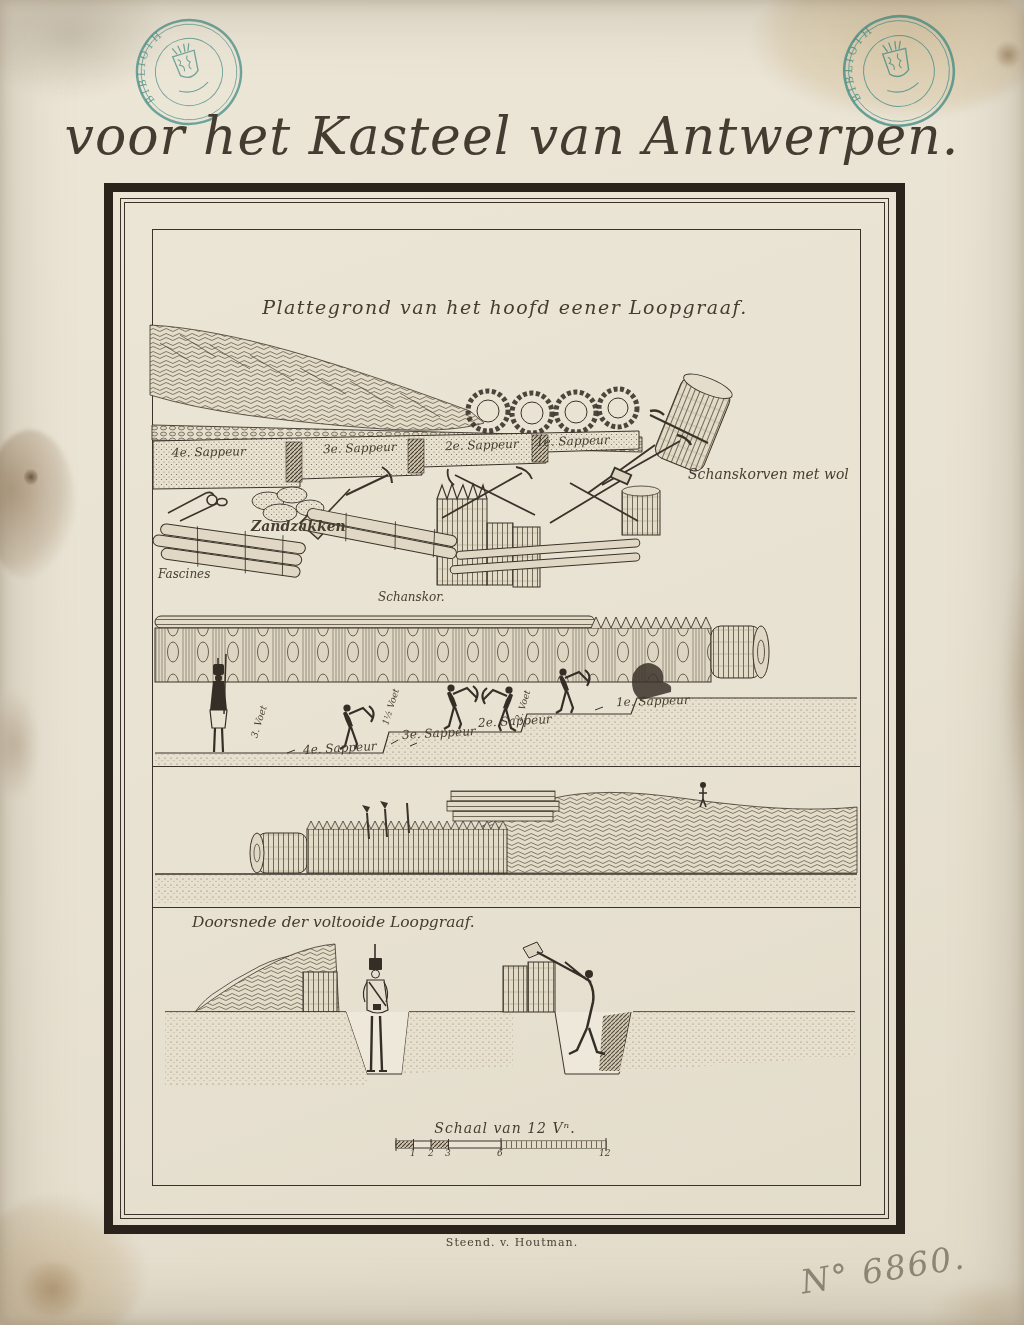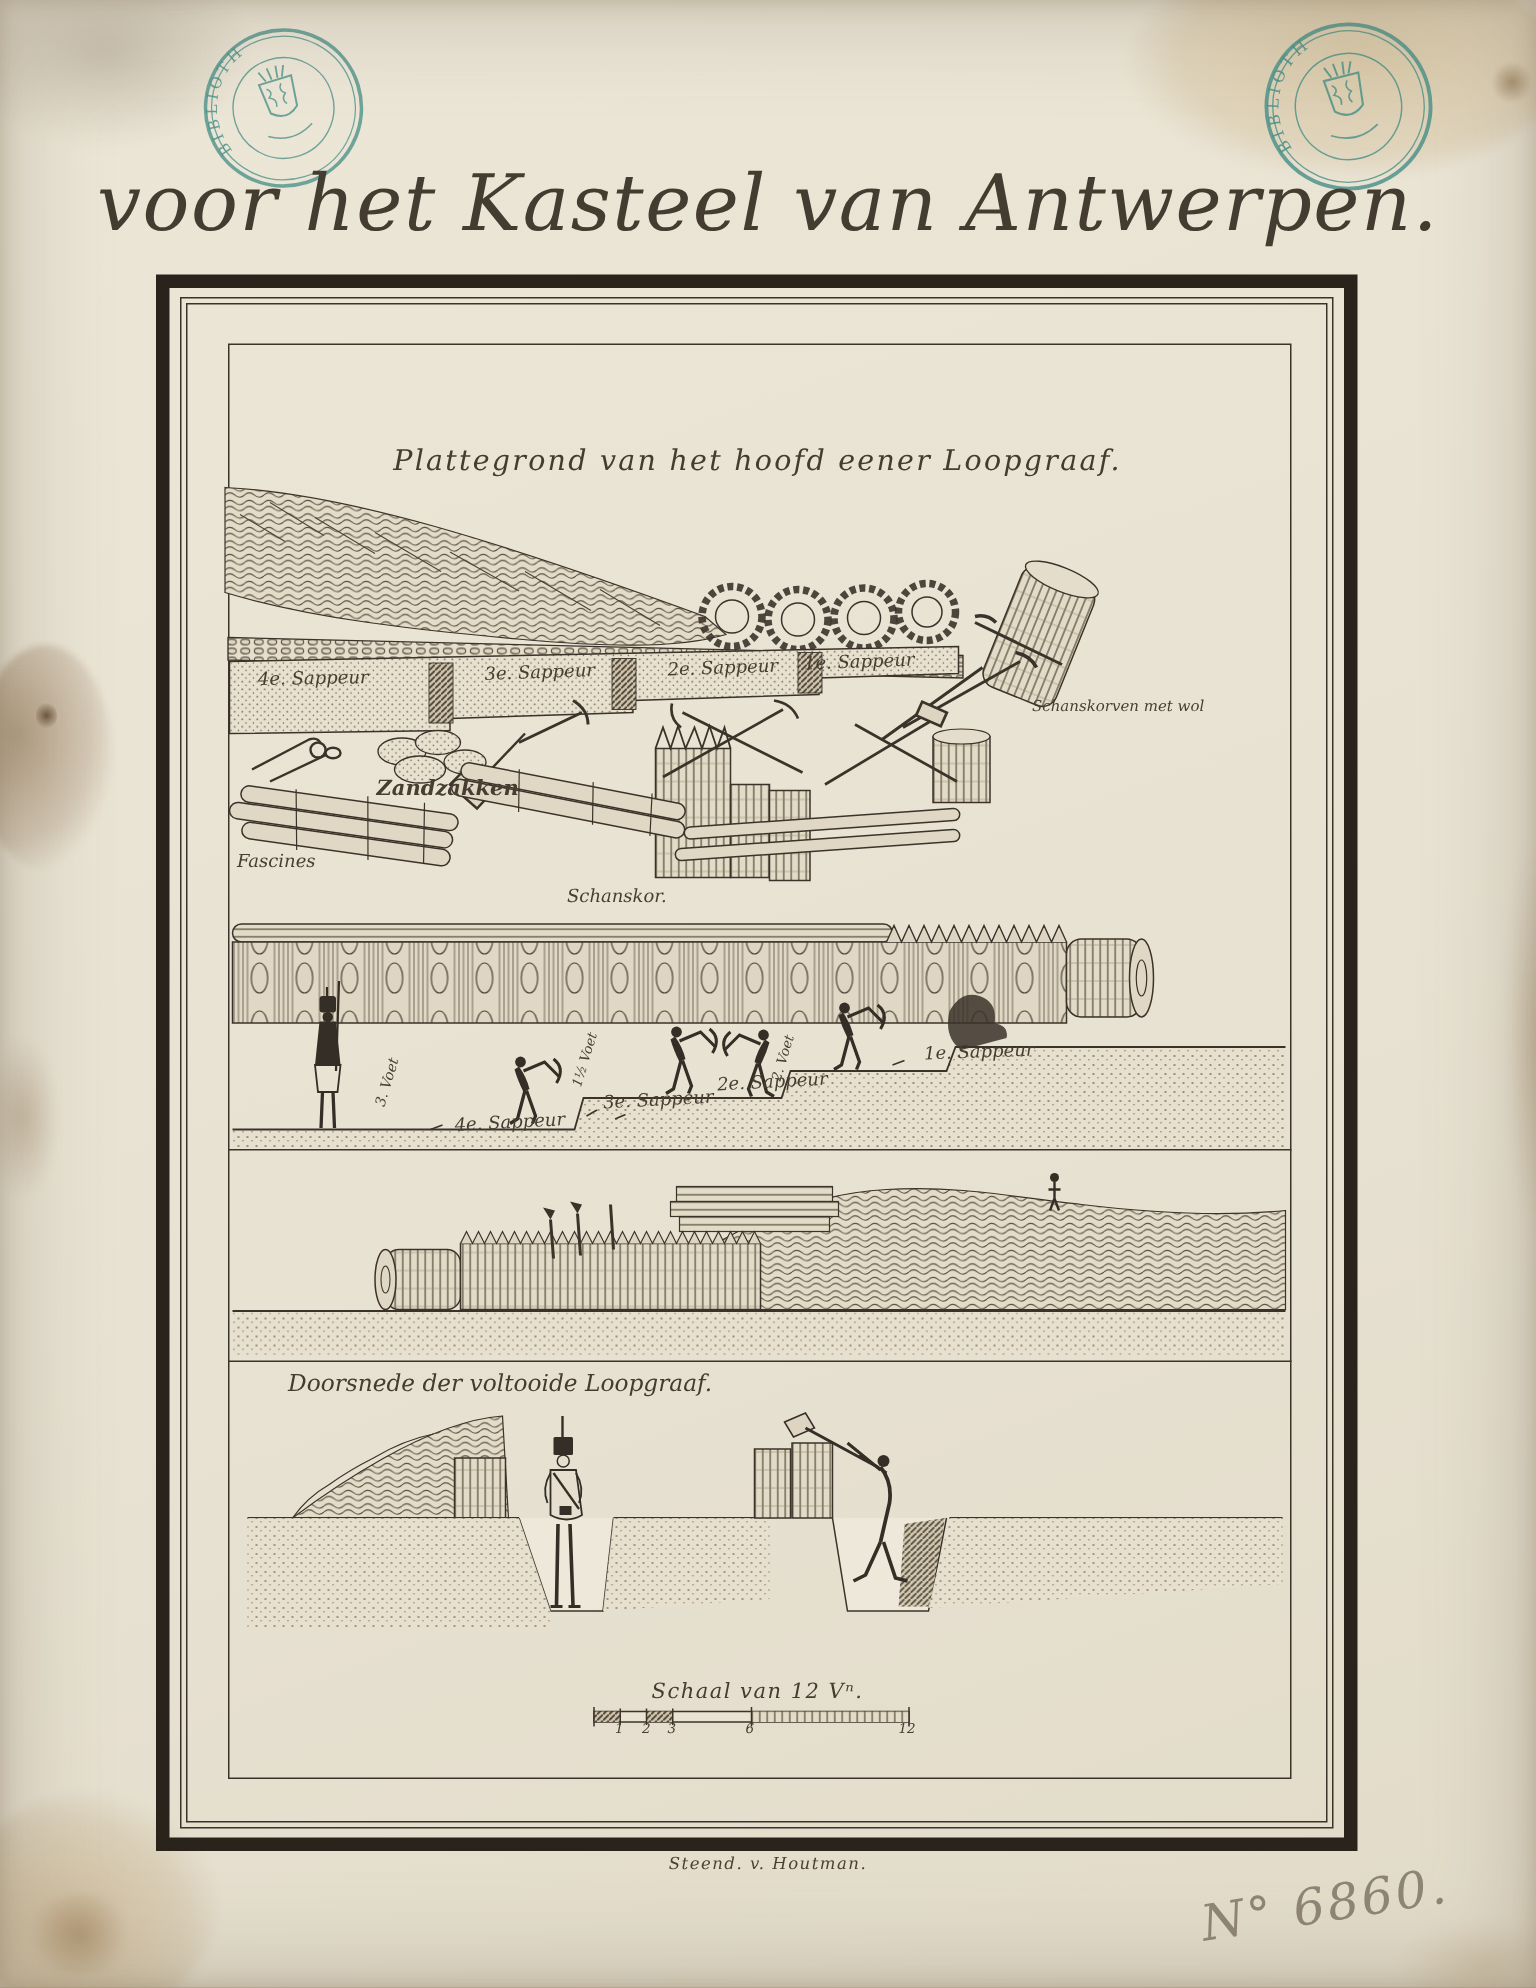--- a/index.html
+++ b/index.html
@@ -14,21 +14,21 @@
           font-weight:bold;font-size:46px;letter-spacing:13px;color:#3e362d;
           text-shadow:0 0 1px rgba(62,54,45,.6);}
   .t-sub{position:absolute;left:0;right:0;top:106px;text-align:center;
          font-style:italic;font-size:52px;letter-spacing:1px;color:#453c31;}
   .sect{position:absolute;font-style:italic;color:#453c30;white-space:nowrap;}
   .sect.c{left:152px;width:706px;text-align:center;}
   .lbl{position:absolute;font-style:italic;font-size:12px;color:#473e31;white-space:nowrap;}
   .vlbl{transform:rotate(-73deg);transform-origin:left bottom;font-size:9.5px;}
   .stamp{position:absolute;width:112px;height:112px;}
   .imprint{position:absolute;left:0;right:0;top:1236px;text-align:center;
-           font-style:italic;font-size:11px;letter-spacing:1px;color:#4a4135;}
+           font-size:11px;letter-spacing:1px;color:#4a4135;}
   .pencil{position:absolute;left:800px;top:1250px;font-style:italic;font-size:33px;
           color:#8f8577;transform:rotate(-9deg);letter-spacing:2px;}
   .tick{position:absolute;font-style:italic;font-size:9px;color:#473e31;}
   .frameline{position:absolute;box-sizing:border-box;}
 </style>
 </head>
 <body>
 
 <div class="sheet">
 
@@ -218,21 +218,21 @@
     <g stroke="#3b332a" stroke-width="1" fill="#e0d8c5">
       <rect x="306" y="222" width="184" height="8" rx="4" transform="rotate(-4 400 226)"></rect>
       <rect x="300" y="236" width="190" height="8" rx="4" transform="rotate(-4 400 240)"></rect>
     </g>
   </svg>
 
   <div class="lbl" style="left:172px;top:445px;transform:rotate(-1deg);">4e. Sappeur</div>
   <div class="lbl" style="left:323px;top:441px;transform:rotate(-2deg);">3e. Sappeur</div>
   <div class="lbl" style="left:445px;top:438px;transform:rotate(-2deg);">2e. Sappeur</div>
   <div class="lbl" style="left:536px;top:434px;transform:rotate(-2deg);">1e. Sappeur</div>
-  <div class="lbl" style="left:688px;top:466px;font-size:10px;">Schanskorven met wol</div>
+  <div class="lbl" style="left:688px;top:466px;font-size:14px;">Schanskorven met wol</div>
   <div class="lbl" style="left:251px;top:518px;font-size:14px;font-weight:bold;">Zandzakken</div>
   <div class="lbl" style="left:158px;top:567px;">Fascines</div>
   <div class="lbl" style="left:378px;top:561px;margin-top:29px;">Schanskor.</div>
 
 
   <svg class="panel" style="left:151px;top:612px;" width="710" height="155" viewBox="0 0 710 155">
     <rect x="4" y="4" width="440" height="12" rx="6" fill="url(#pat-hl)" stroke="#3b332a"></rect>
     <rect x="4" y="16" width="556" height="54" fill="url(#pat-gab)" stroke="#3b332a" stroke-width="1"></rect>
     <path d="M440,16 l5,-11 5,11 5,-11 5,11 5,-11 5,11 5,-11 5,11 5,-11 5,11 5,-11 5,11 5,-11 5,11 5,-11 5,11 5,-11 5,11 5,-11 5,11 5,-11 5,11 5,-11 5,11" fill="#ddd5c2" stroke="#3b332a" stroke-width="0.9"></path>
     <g>

